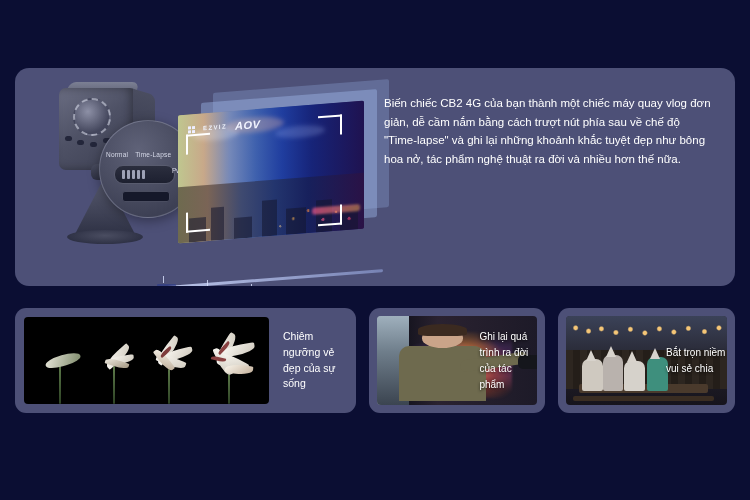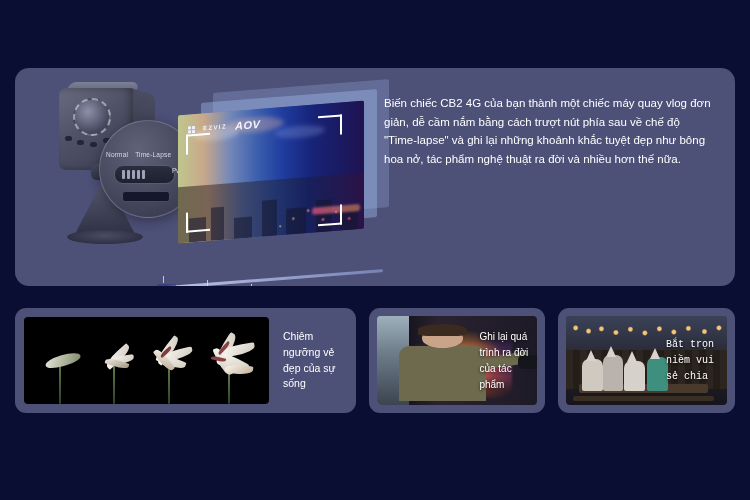--- a/index.html
+++ b/index.html
@@ -234,21 +234,21 @@
       radial-gradient(circle at 86% 46%, rgba(255,205,120,.95) 0 1.6px, transparent 3px),
       radial-gradient(circle at 95% 30%, rgba(255,205,120,.95) 0 1.6px, transparent 3px);
   }
   .person{position:absolute;bottom:16%;border-radius:7px 7px 2px 2px;}
   .hat{position:absolute;width:0;height:0;border-left:5px solid transparent;
     border-right:5px solid transparent;border-bottom:11px solid #d8d3cc;}
   .overlay-text{
     position:absolute;left:46%;top:50%;transform:translateY(-50%);
     font-size:10px;line-height:1.62;color:#fff;text-shadow:0 1px 3px rgba(0,0,0,.8);margin-left:29px;
   }
-  .overlay-text.c3t{left:44%;font-family:Liberation Mono, monospace;}
+  .overlay-text.c3t{left:44%;}
 </style>
 </head>
 <body>
 
 <div class="stage">
 
   <div class="hero">
 
     <div class="device">
       <div class="cam-top"></div>

